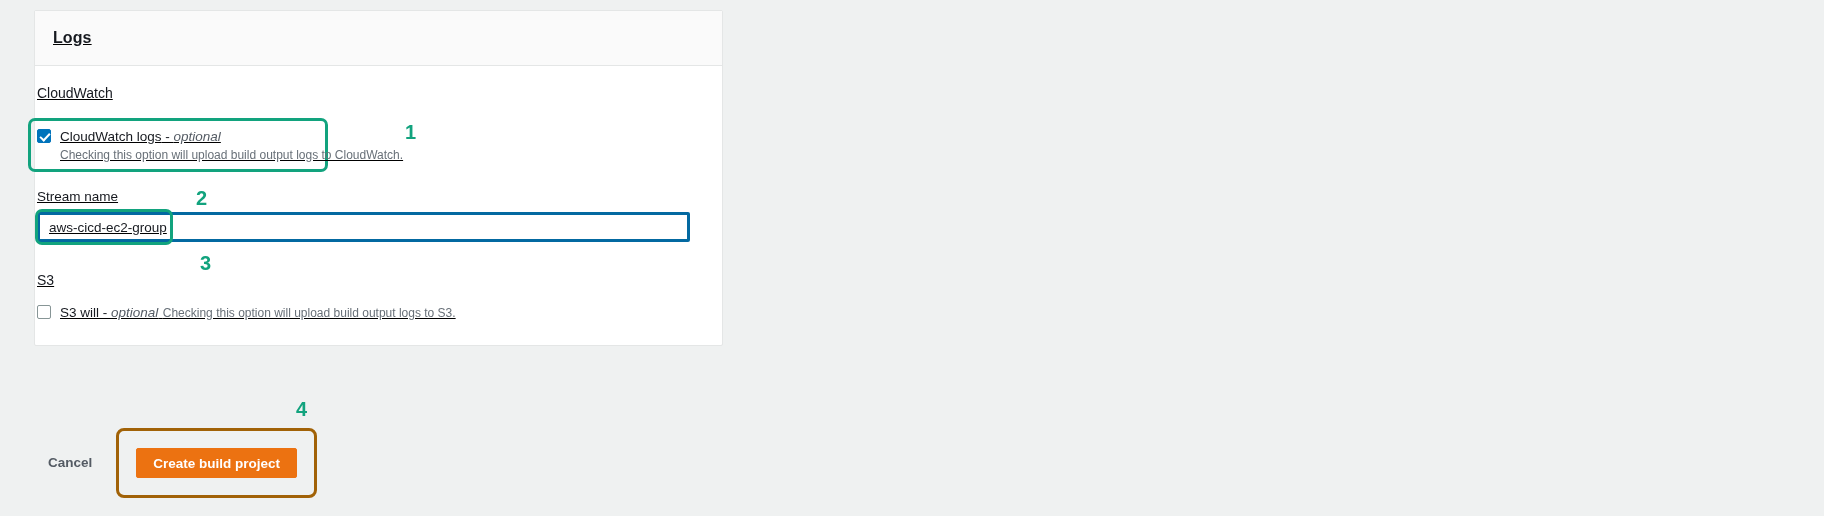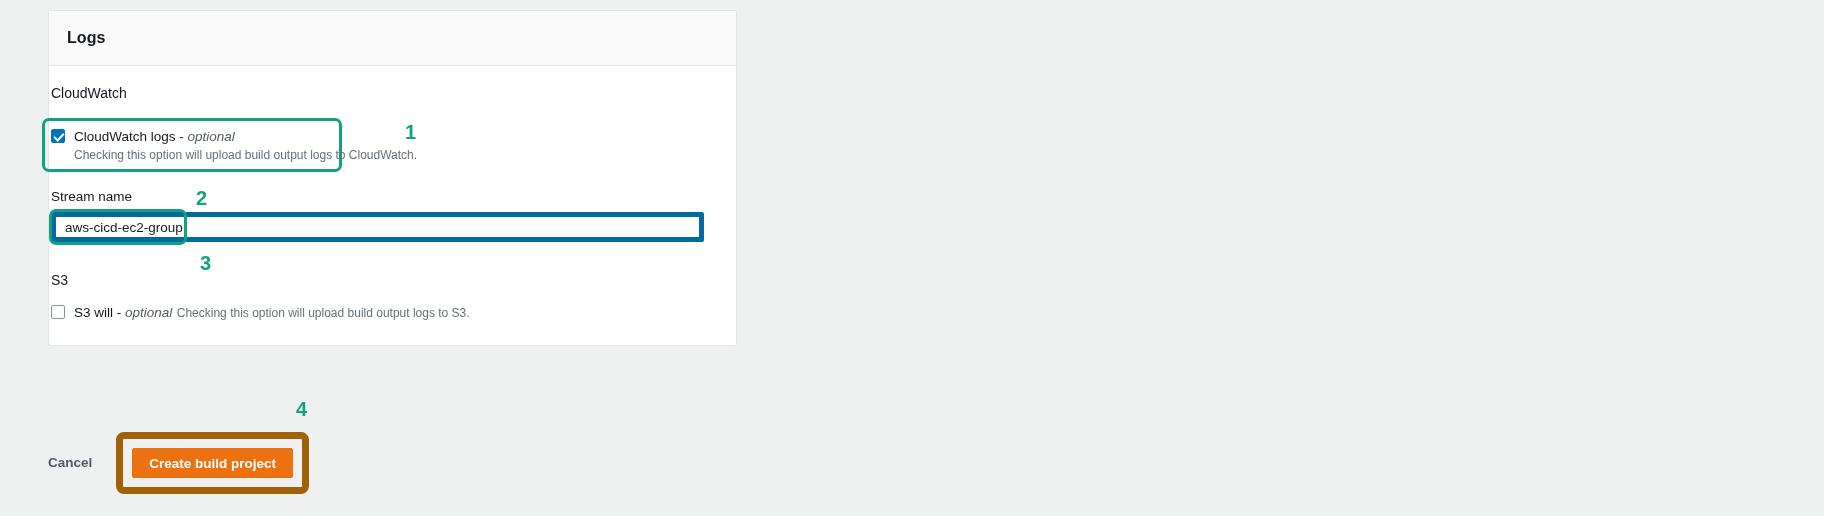--- a/index.html
+++ b/index.html
@@ -17,27 +17,28 @@
 
   #root {
     position: relative;
     width: 1824px;
     height: 516px;
   }
 
   
   .card {
     position: absolute;
-    left: 48px;
+    left: 34px;
     top: 10px;
     width: 689px;
     background: #ffffff;
     border: 1px solid #e4e6e6;
     border-radius: 2px;
     box-sizing: border-box;
+    text-decoration: underline;
   }
 
   .card-header {
     height: 55px;
     background: #fafafa;
     border-bottom: 1px solid #e4e6e6;
     display: flex;
     align-items: center;
     padding: 0 18px;
     box-sizing: border-box;
@@ -147,21 +148,21 @@
 
   .input-wrap {
     position: relative;
     height: 30px;
   }
 
   .input {
     width: 653px;
     height: 30px;
     box-sizing: border-box;
-    border: 5px solid #0369a1;
+    border: 3px solid #0369a1;
     border-radius: 2px;
     padding: 0 9px;
     font-size: 13.5px;
     color: #16191f;
     font-family: "Liberation Sans", sans-serif;
     background: #ffffff;
     outline: none;
     display: block;
   }
 
@@ -194,23 +195,23 @@
     color: #545b64;
     cursor: pointer;
     padding: 0 14px;
     line-height: 32px;
     user-select: none;
   }
 
   .primary-wrap {
     position: relative;
     margin-left: 10px;
-    border: 7px solid #a16207;
+    border: 3px solid #a16207;
     border-radius: 8px;
-    padding: 9px;
+    padding: 17px;
     display: inline-block;
   }
 
   .primary-button {
     background: #ec7211;
     border: 1px solid #ec7211;
     border-radius: 2px;
     color: #ffffff;
     font-size: 13.5px;
     font-weight: bold;

